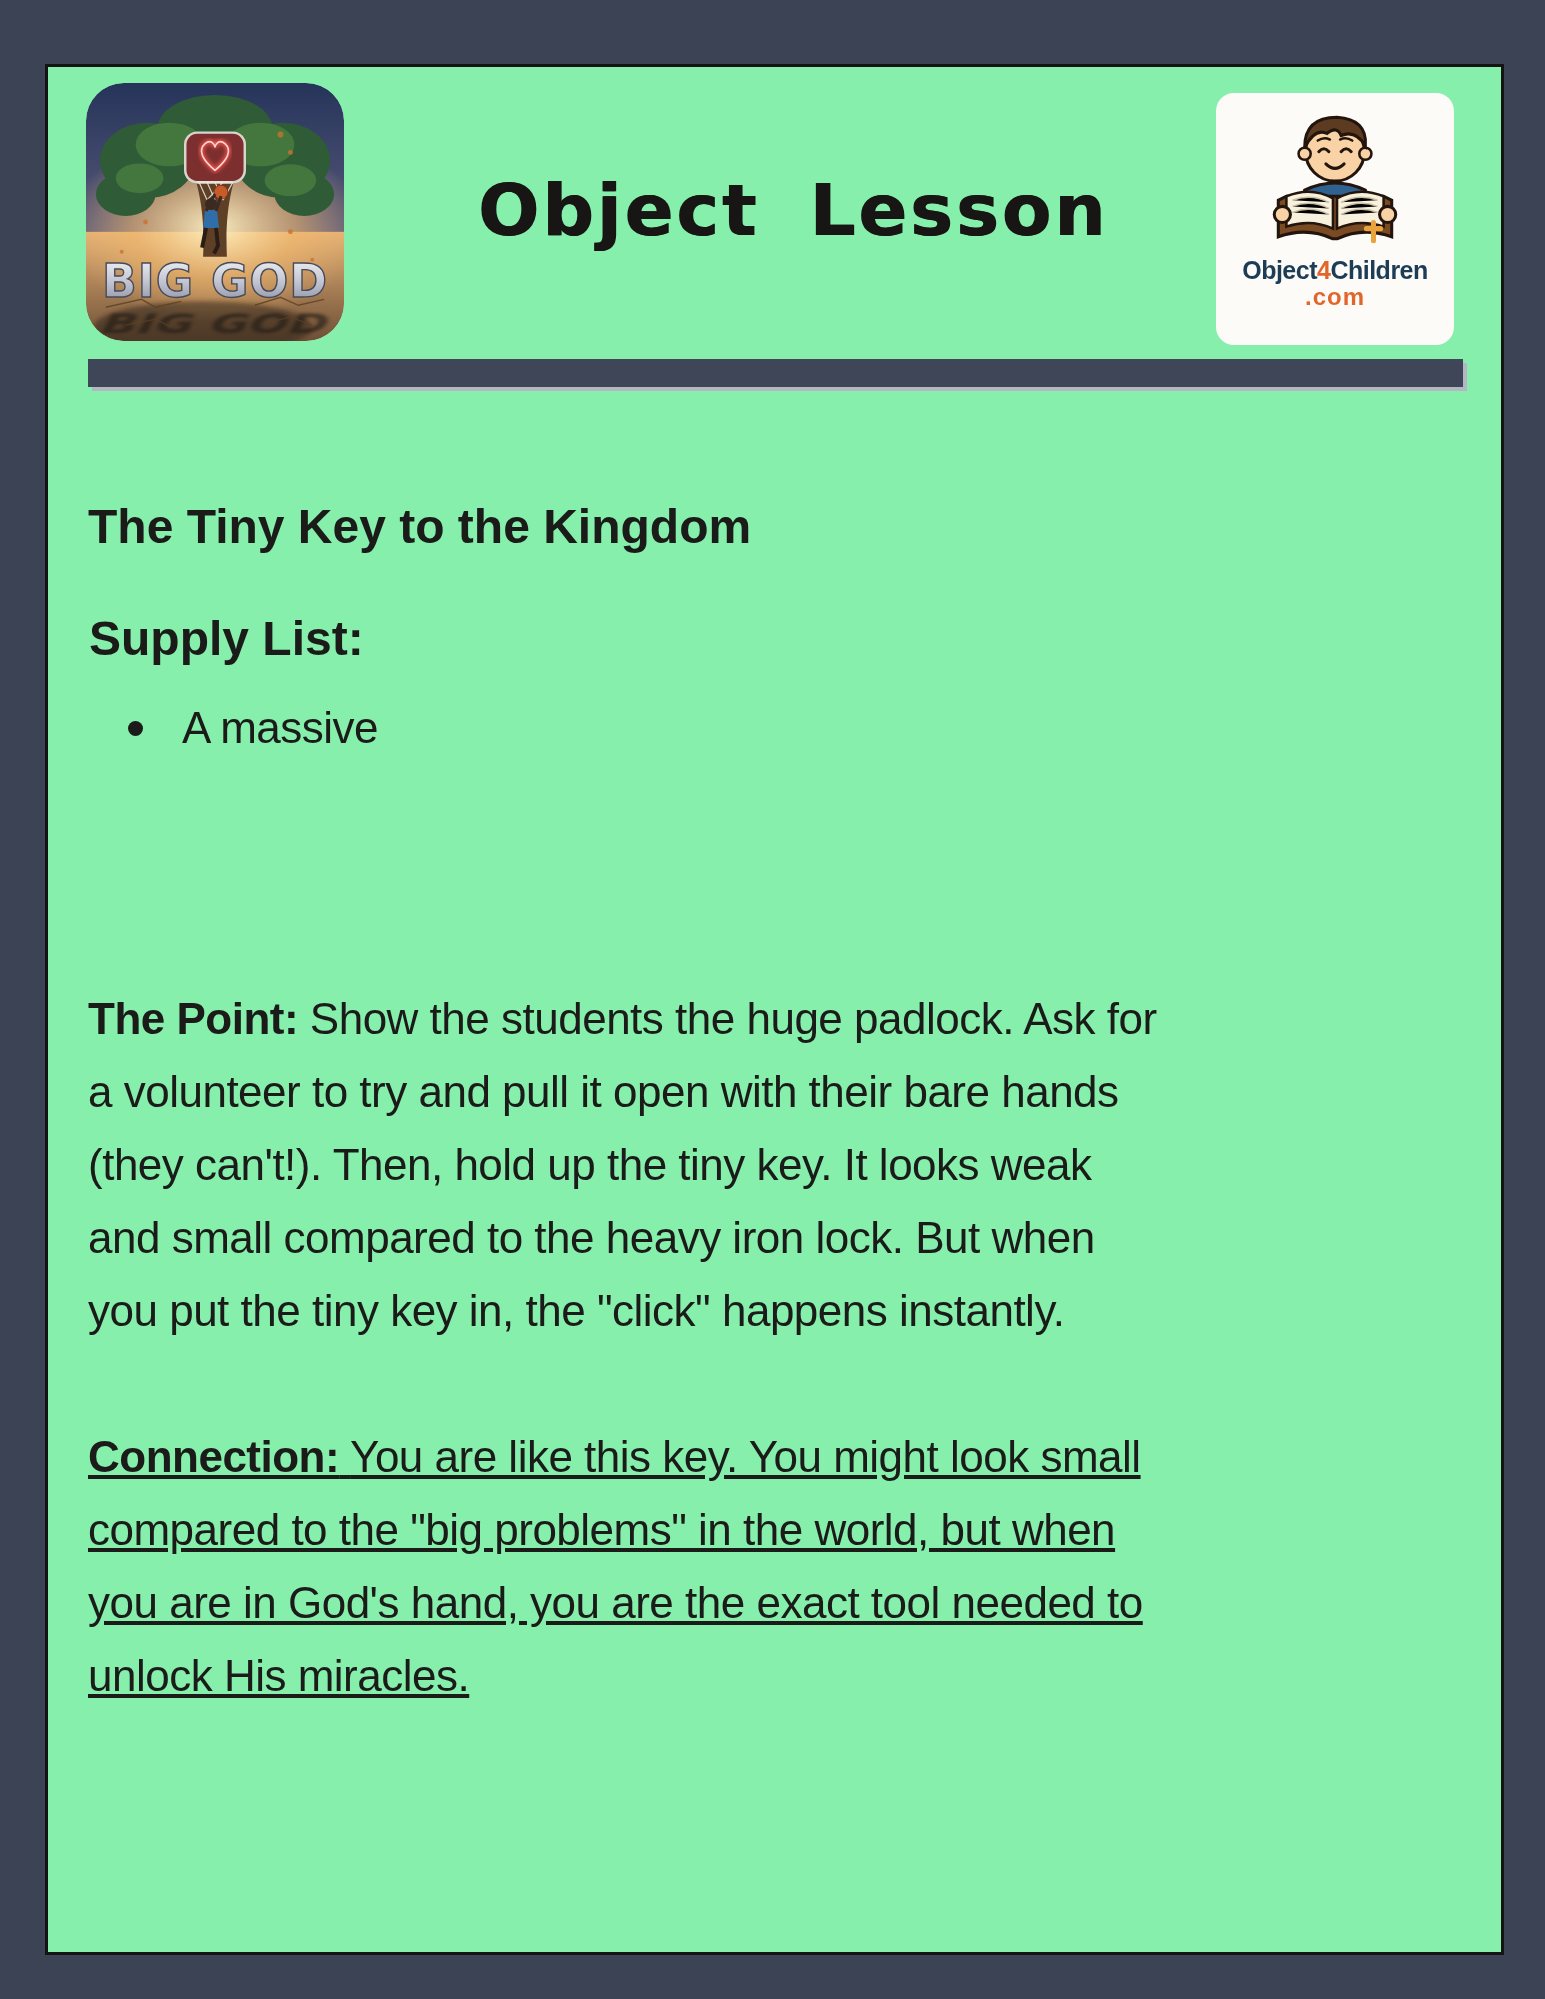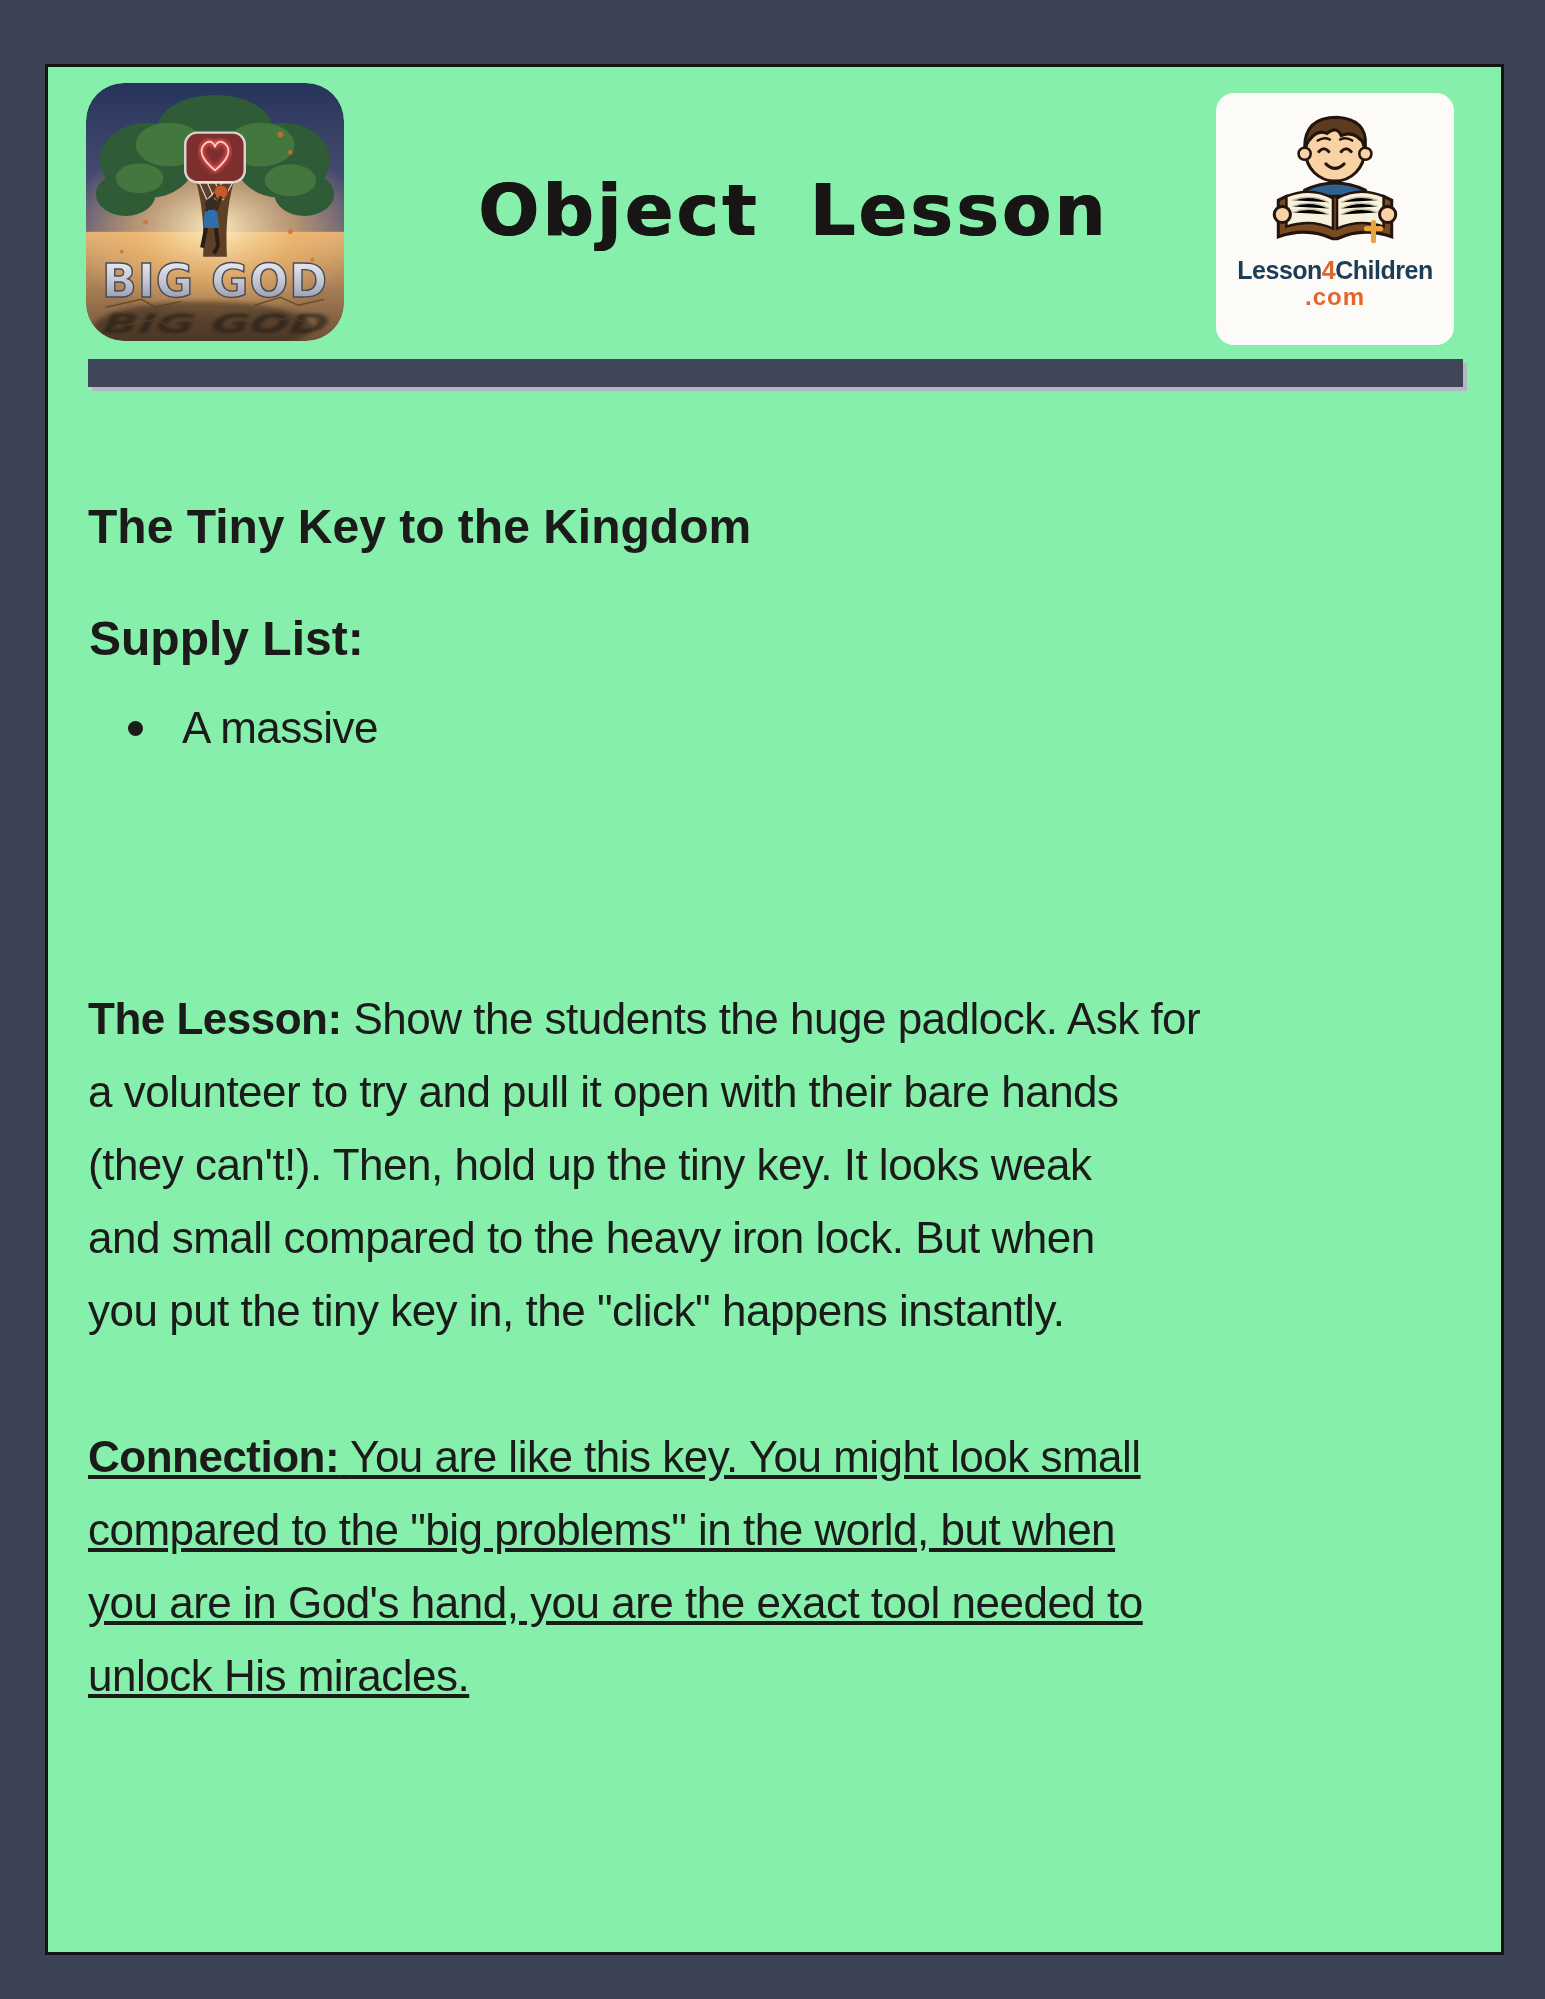--- a/index.html
+++ b/index.html
@@ -208,35 +208,35 @@
       </g>
 
       <g stroke="#e8a33d" stroke-width="5" stroke-linecap="round">
         <line x1="118" y1="126" x2="118" y2="144"></line>
         <line x1="111" y1="132" x2="125" y2="132"></line>
       </g>
 
       <circle cx="28" cy="118" r="8" fill="#f9d3a5" stroke="#23150d" stroke-width="3"></circle>
       <circle cx="132" cy="118" r="8" fill="#f9d3a5" stroke="#23150d" stroke-width="3"></circle>
     </svg>
-    <div class="brand"><span>Lesson</span><span class="num">4</span><span>Children</span></div>
+    <div class="brand"><span>Object</span><span class="num">4</span><span>Children</span></div>
     <div class="brand-suffix">.com</div>
   </div>
 
   <div class="divider"></div>
 
   <div class="content">
     <div class="lesson-title">The Tiny Key to the Kingdom</div>
 
     <div class="supply-label">Supply List:</div>
     <ul class="supply-list">
       <li>A massive</li>
     </ul>
 
-    <p class="para para-point"><span class="lead">The Lesson:</span> <span class="body-text">Show the students the huge padlock. Ask for
+    <p class="para para-point"><span class="lead">The Point:</span> <span class="body-text">Show the students the huge padlock. Ask for
 a volunteer to try and pull it open with their bare hands
 (they can't!). Then, hold up the tiny key. It looks weak
 and small compared to the heavy iron lock. But when
 you put the tiny key in, the "click" happens instantly.</span></p>
 
     <p class="para para-connection"><span class="lead">Connection:</span> <span class="body-text">You are like this key. You might look small
 compared to the "big problems" in the world, but when
 you are in God's hand, you are the exact tool needed to
 unlock His miracles.</span></p>
   </div>

